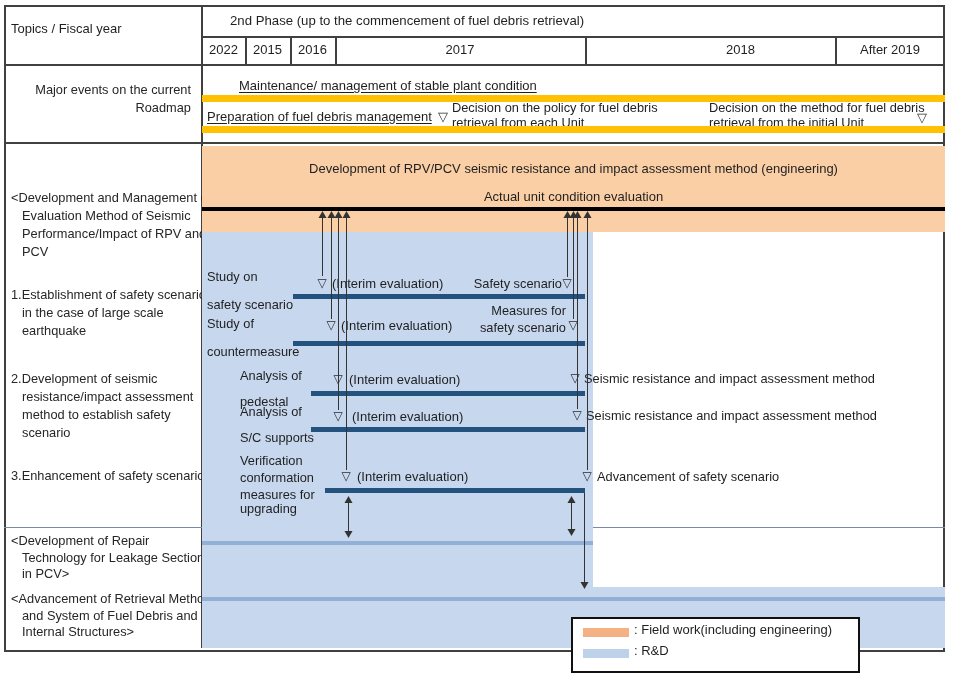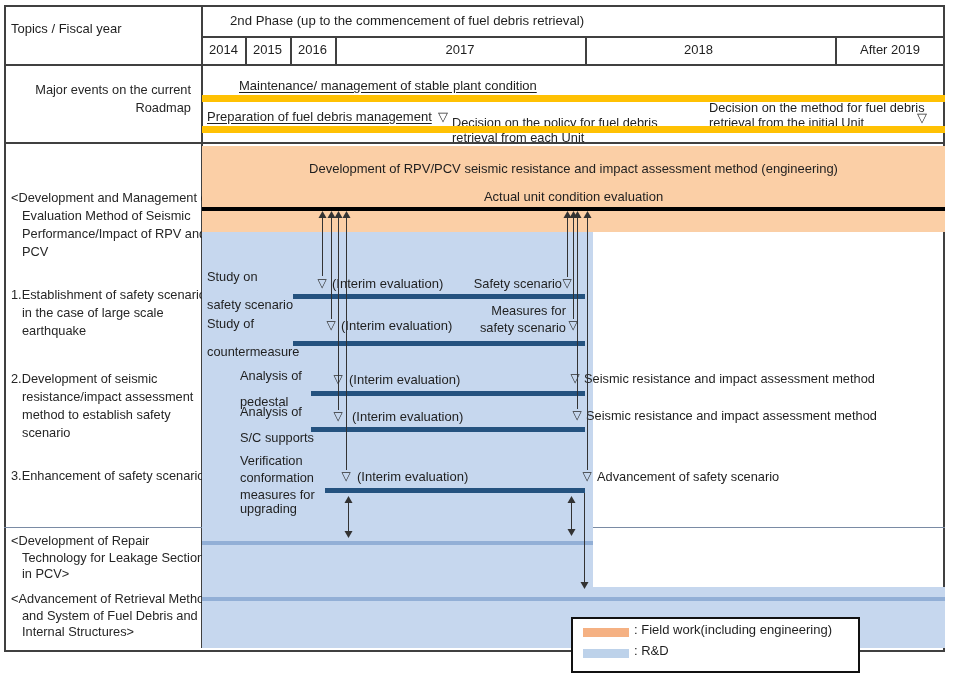--- a/index.html
+++ b/index.html
@@ -40,33 +40,33 @@
 <div class="hline" style="left:4px;top:142px;width:941px;height:2px;"></div>
 <div class="abs" style="left:4px;top:527px;width:941px;height:1px;background:#7a8ba4;"></div>
 <div class="vsep" style="left:245px;top:36px;height:28px;width:1.5px;"></div>
 <div class="vsep" style="left:290px;top:36px;height:28px;width:1.5px;"></div>
 <div class="vsep" style="left:335px;top:36px;height:28px;width:1.5px;"></div>
 <div class="vsep" style="left:585px;top:36px;height:28px;width:1.5px;"></div>
 <div class="vsep" style="left:835px;top:36px;height:28px;width:1.5px;"></div>
 
 <div class="t" style="left:11px;top:21px;font-size:13px;">Topics / Fiscal year</div>
 <div class="t center" style="left:202px;top:13px;width:743px;font-size:13.2px;">2nd Phase (up to the commencement of fuel debris retrieval)</div>
-<div class="yearcell" style="left:202px;width:43px;">2014</div>
+<div class="yearcell" style="left:202px;width:43px;">2022</div>
 <div class="yearcell" style="left:245px;width:45px;">2015</div>
 <div class="yearcell" style="left:290px;width:45px;">2016</div>
 <div class="yearcell" style="left:335px;width:250px;">2017</div>
-<div class="yearcell" style="left:556px;width:285px;">2018</div>
+<div class="yearcell" style="left:598px;width:285px;">2018</div>
 <div class="yearcell" style="left:835px;width:110px;">After 2019</div>
 
 <div class="topic" style="top:81px;width:180px;text-indent:0;padding-left:0;text-align:right;">Major events on the current Roadmap</div>
 <div class="t under" style="left:207px;top:78px;font-size:13px;margin-left:32px;">Maintenance/ management of stable plant condition</div>
 <div class="yellowbar" style="top:95px;"></div>
 <div class="t under" style="left:207px;top:109px;font-size:13px;">Preparation of fuel debris management</div>
 <span class="tri" style="left:443px;top:117px;font-size:13px;">▽</span>
-<div class="t wrap" style="left:452px;top:101px;width:252px;line-height:14.5px;margin-top:15px;">Decision on the policy for fuel debris retrieval from each Unit</div>
+<div class="t wrap" style="left:452px;top:101px;width:252px;line-height:14.5px;">Decision on the policy for fuel debris retrieval from each Unit</div>
 <div class="t wrap" style="left:709px;top:101px;width:250px;line-height:14.5px;">Decision on the method for fuel debris retrieval from the initial Unit</div>
 <span class="tri" style="left:922px;top:118px;font-size:13px;">▽</span>
 <div class="yellowbar" style="top:126px;"></div>
 
 <div class="topic" style="top:189px;">&lt;Development and Management of Evaluation Method of Seismic Performance/Impact of RPV and PCV</div>
 <div class="topic" style="top:286px;">1.Establishment of safety scenario in the case of large scale earthquake</div>
 <div class="topic" style="top:370px;">2.Development of seismic resistance/impact assessment method to establish safety scenario</div>
 <div class="topic" style="top:467px;">3.Enhancement of safety scenario</div>
 <div class="topic small" style="top:533px;">&lt;Development of Repair Technology for Leakage Sections in PCV&gt;</div>
 <div class="topic small" style="top:591px;">&lt;Advancement of Retrieval Method and System of Fuel Debris and Internal Structures&gt;</div>

